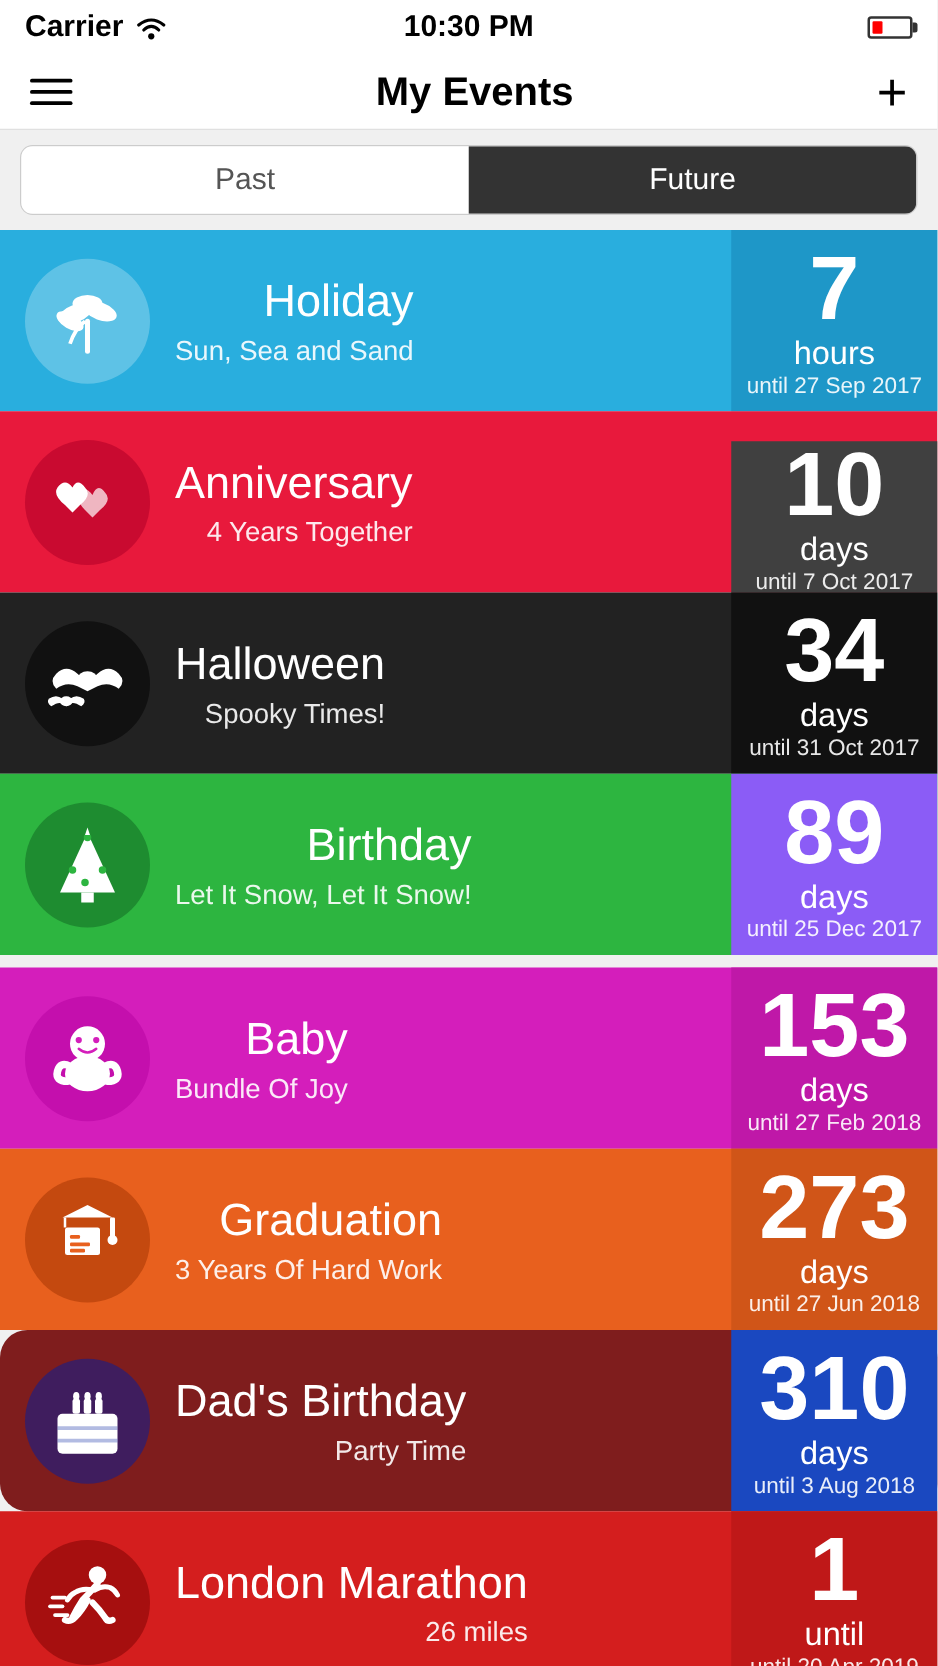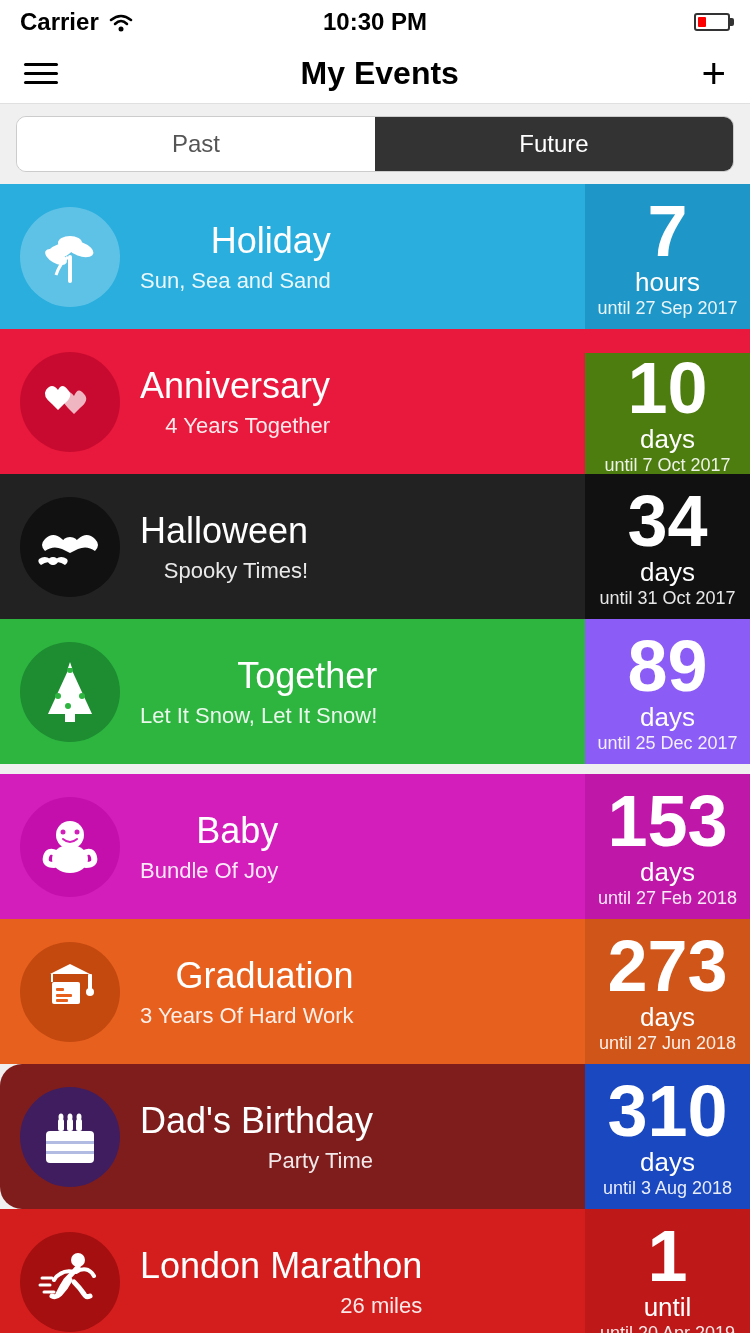--- a/index.html
+++ b/index.html
@@ -203,21 +203,21 @@
       font-size: 18px;
       color: rgba(255,255,255,0.9);
       text-align: center;
     }
 
     
     .event-holiday { background: #29AEDE; }
     .event-holiday .event-countdown { background: #1E97C8; }
 
     .event-anniversary { background: #E8193C; }
-    .event-anniversary .event-countdown { background: #4d7c0f; margin-top: 24px; }
+    .event-anniversary .event-countdown { background: #404040; margin-top: 24px; }
 
     .event-halloween { background: #222; }
     .event-halloween .event-countdown { background: #111; }
 
     .event-christmas { background: #2DB540; }
     .event-christmas .event-countdown { background: #8b5cf6; }
 
     .event-baby { background: #D41EBB; margin-top: 10px; }
     .event-baby .event-countdown { background: #BF18A8; }
 
@@ -358,21 +358,21 @@
           <polygon points="32,6 10,54 54,54" fill="white"></polygon>
           <rect x="27" y="54" width="10" height="8" fill="white"></rect>
           <circle cx="32" cy="10" r="3" fill="#2DB540"></circle>
           <circle cx="20" cy="36" r="3" fill="#2DB540"></circle>
           <circle cx="44" cy="36" r="3" fill="#2DB540"></circle>
           <circle cx="30" cy="46" r="3" fill="#2DB540"></circle>
           <polygon points="32,2 34,8 30,8" fill="white"></polygon>
         </svg>
       </div>
       <div class="event-text">
-        <span class="event-name">Together</span>
+        <span class="event-name">Birthday</span>
         <span class="event-subtitle">Let It Snow, Let It Snow!</span>
       </div>
     </div>
     <div class="event-countdown">
       <span class="countdown-number">89</span>
       <span class="countdown-unit">days</span>
       <span class="countdown-date">until 25 Dec 2017</span>
     </div>
   </div>
 

